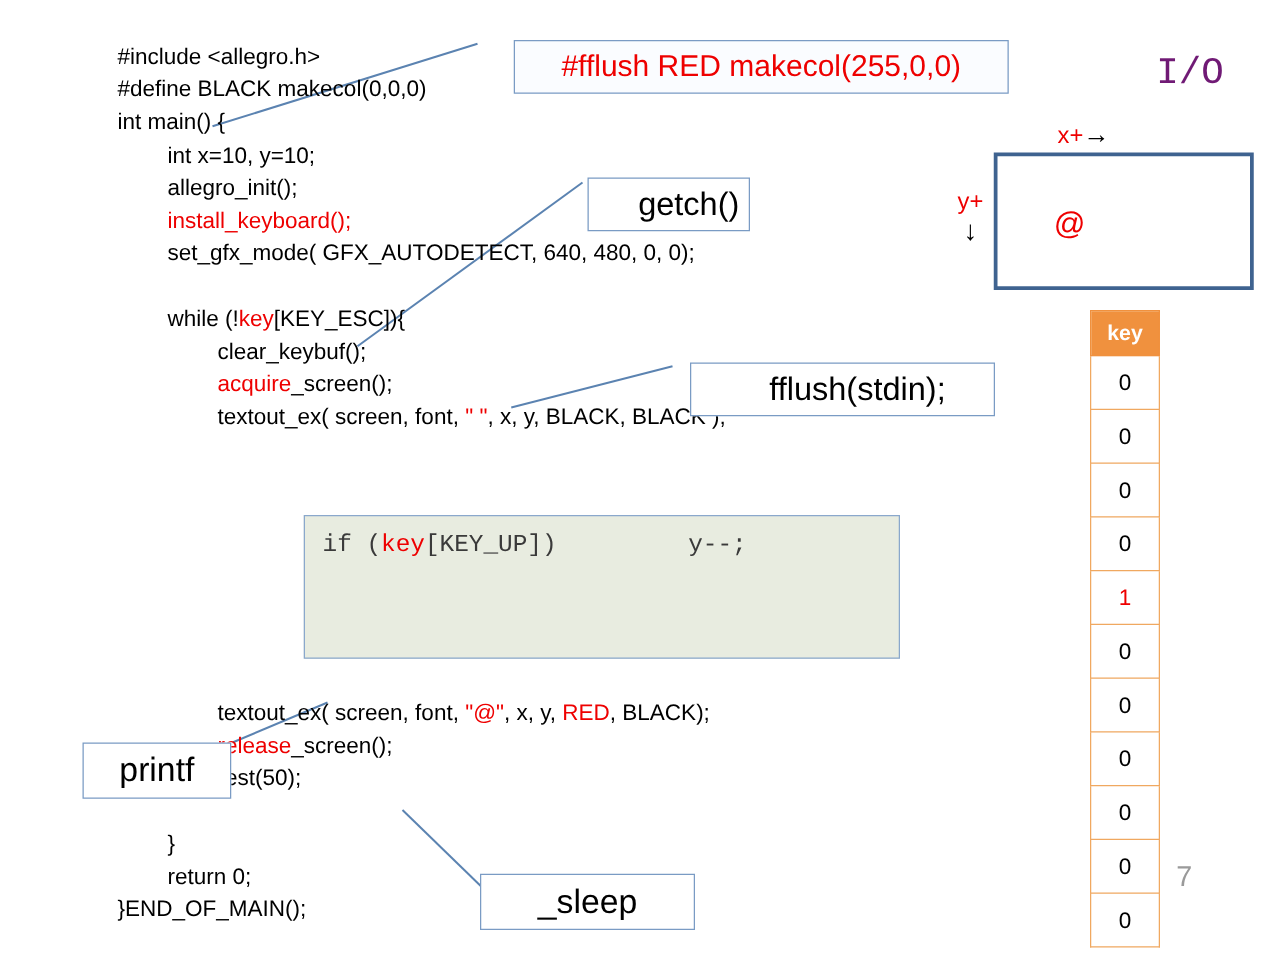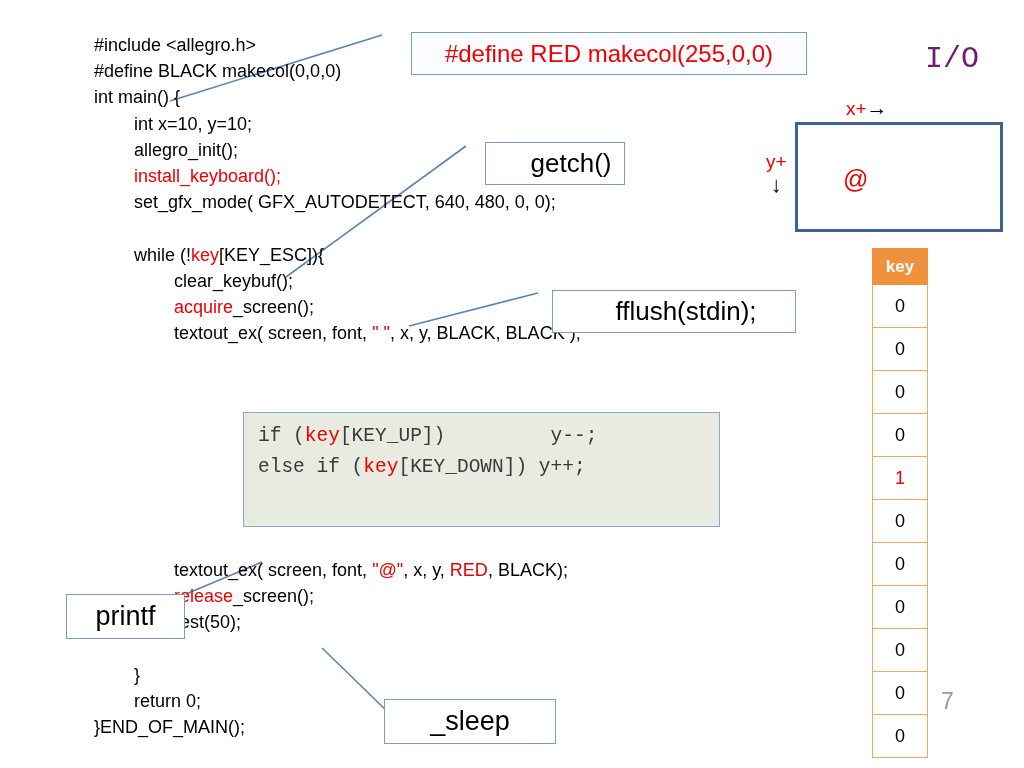--- a/index.html
+++ b/index.html
@@ -77,22 +77,22 @@
     color: #000000;
   }
   #callout-define {
     left: 411px; top: 32px;
     width: 396px; height: 43px;
     font-size: 24px;
     color: #ee0000;
     background: #fafcff;
   }
   #callout-getch {
-    left: 485px; top: 142px;
-    width: 140px; height: 43px;
+    left: 470px; top: 142px;
+    width: 130px; height: 43px;
     font-size: 26px;
     padding-left: 32px;
   }
   #callout-fflush {
     left: 552px; top: 290px;
     width: 244px; height: 43px;
     font-size: 26px;
     padding-left: 24px;
   }
   #callout-printf {
@@ -208,27 +208,26 @@
     <line x1="286" y1="277" x2="466" y2="146" stroke="#5b83b1" stroke-width="1.6"></line>
     <line x1="409" y1="326" x2="538" y2="293" stroke="#5b83b1" stroke-width="1.6"></line>
     <line x1="186" y1="594" x2="262" y2="562" stroke="#5b83b1" stroke-width="1.6"></line>
     <line x1="322" y1="648" x2="392" y2="716" stroke="#5b83b1" stroke-width="1.6"></line>
   </svg>
 
   <div class="code-listing" id="code-top"><span class="ln"><span>#include &lt;allegro.h&gt;</span></span><span class="ln"><span>#define BLACK makecol(0,0,0)</span></span><span class="ln"><span>int main() {</span></span><span class="ln"><span>        int x=10, y=10;</span></span><span class="ln"><span>        allegro_init();</span></span><span class="ln"><span class="red">        install_keyboard();</span></span><span class="ln"><span>        set_gfx_mode( GFX_AUTODETECT, 640, 480, 0, 0);</span></span><span class="ln">&nbsp;</span><span class="ln"><span>        while (!</span><span class="red">key</span><span>[KEY_ESC]){</span></span><span class="ln"><span>                clear_keybuf();</span></span><span class="ln"><span>                </span><span class="red">acquire</span><span>_screen();</span></span><span class="ln"><span>                textout_ex( screen, font, </span><span class="red">" "</span><span>, x, y, BLACK, BLACK );</span></span></div>
 
   <div class="mono-block" id="mono-block">
       <span class="ln"><span>if (</span><span class="red">key</span><span>[KEY_UP])         y--;</span></span>
-      <span class="ln"><span>else if (</span><span class="red">key</span><span>[KEY_DOWN]) y++;</span></span>
     </div>
 
   <div class="code-listing" id="code-tail" style="top:557px;"><span class="ln"><span>                textout_ex( screen, font, </span><span class="red">"@"</span><span>, x, y, </span><span class="red">RED</span><span>, BLACK);</span></span><span class="ln"><span>                </span><span class="red">release</span><span>_screen();</span></span><span class="ln"><span>                rest(50);</span></span><span class="ln">&nbsp;</span><span class="ln"><span>        }</span></span><span class="ln"><span>        return 0;</span></span><span class="ln"><span>}END_OF_MAIN();</span></span></div>
 
   <div class="callout" id="callout-define">
-    <span>#define RED makecol(255,0,0)</span>
+    <span>#fflush RED makecol(255,0,0)</span>
   </div>
   <div class="callout" id="callout-getch">
     <span>getch()</span>
   </div>
   <div class="callout" id="callout-fflush">
     <span>fflush(stdin);</span>
   </div>
   <div class="callout" id="callout-printf">
     <span>printf</span>
   </div>

